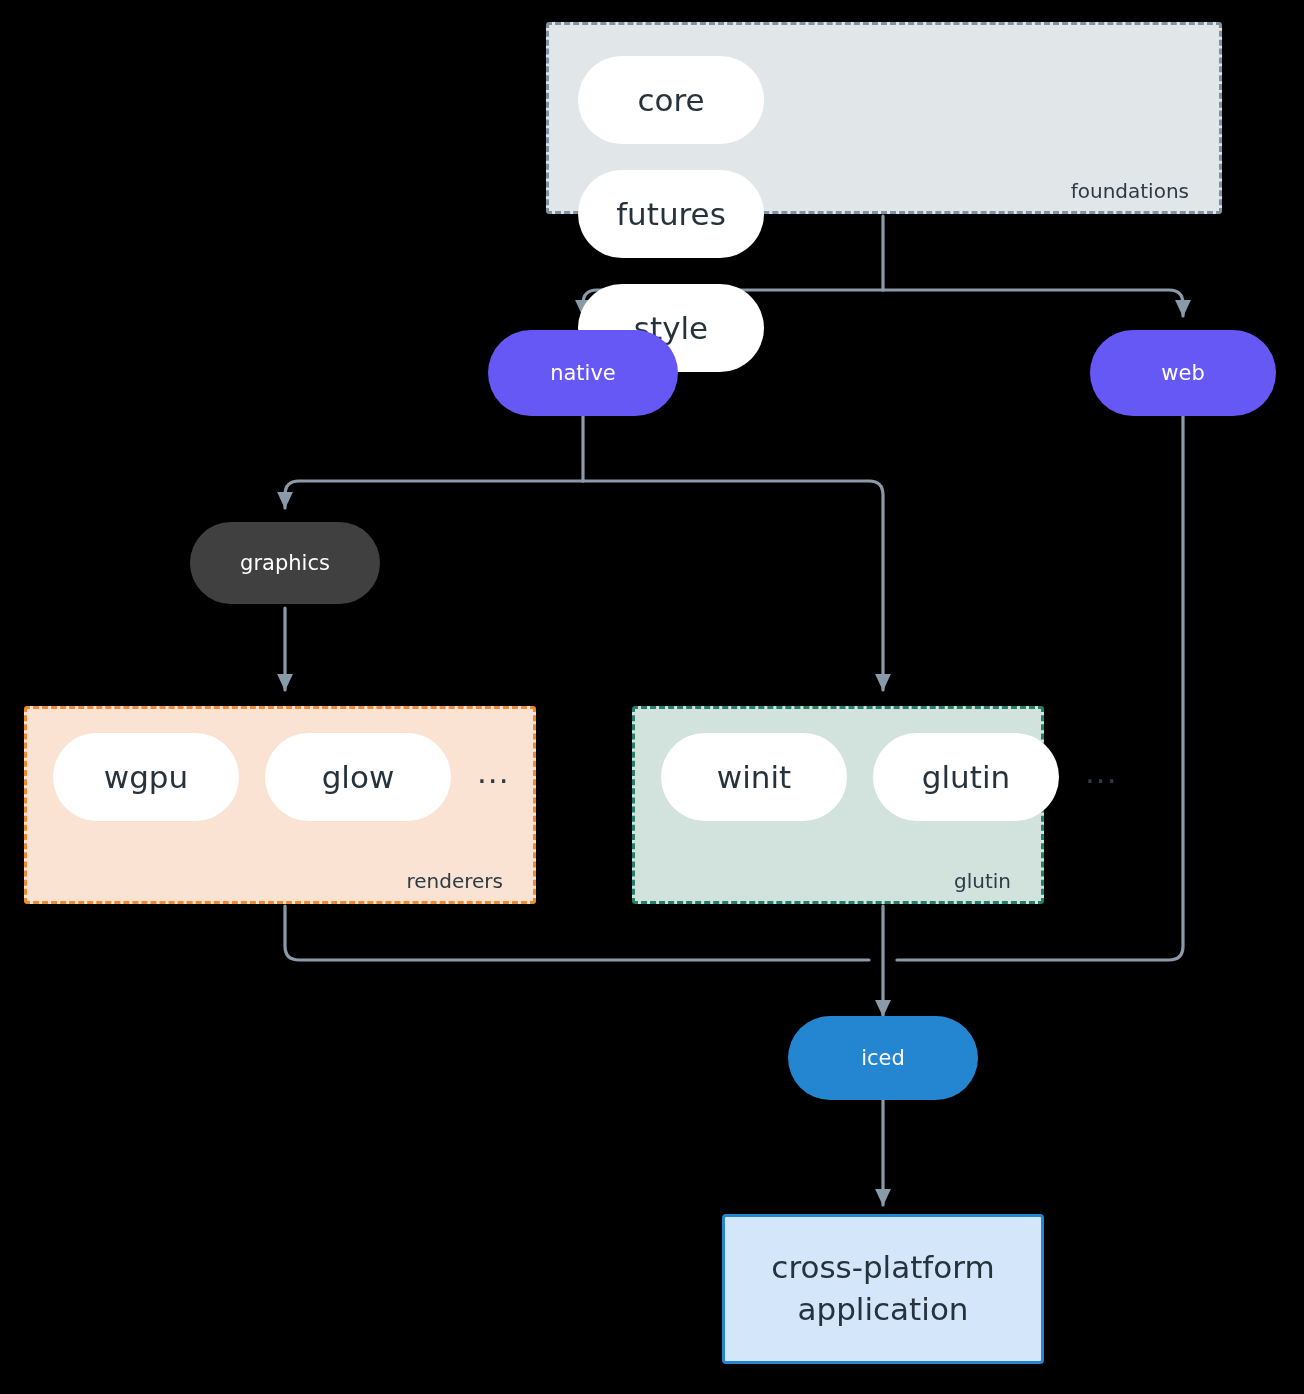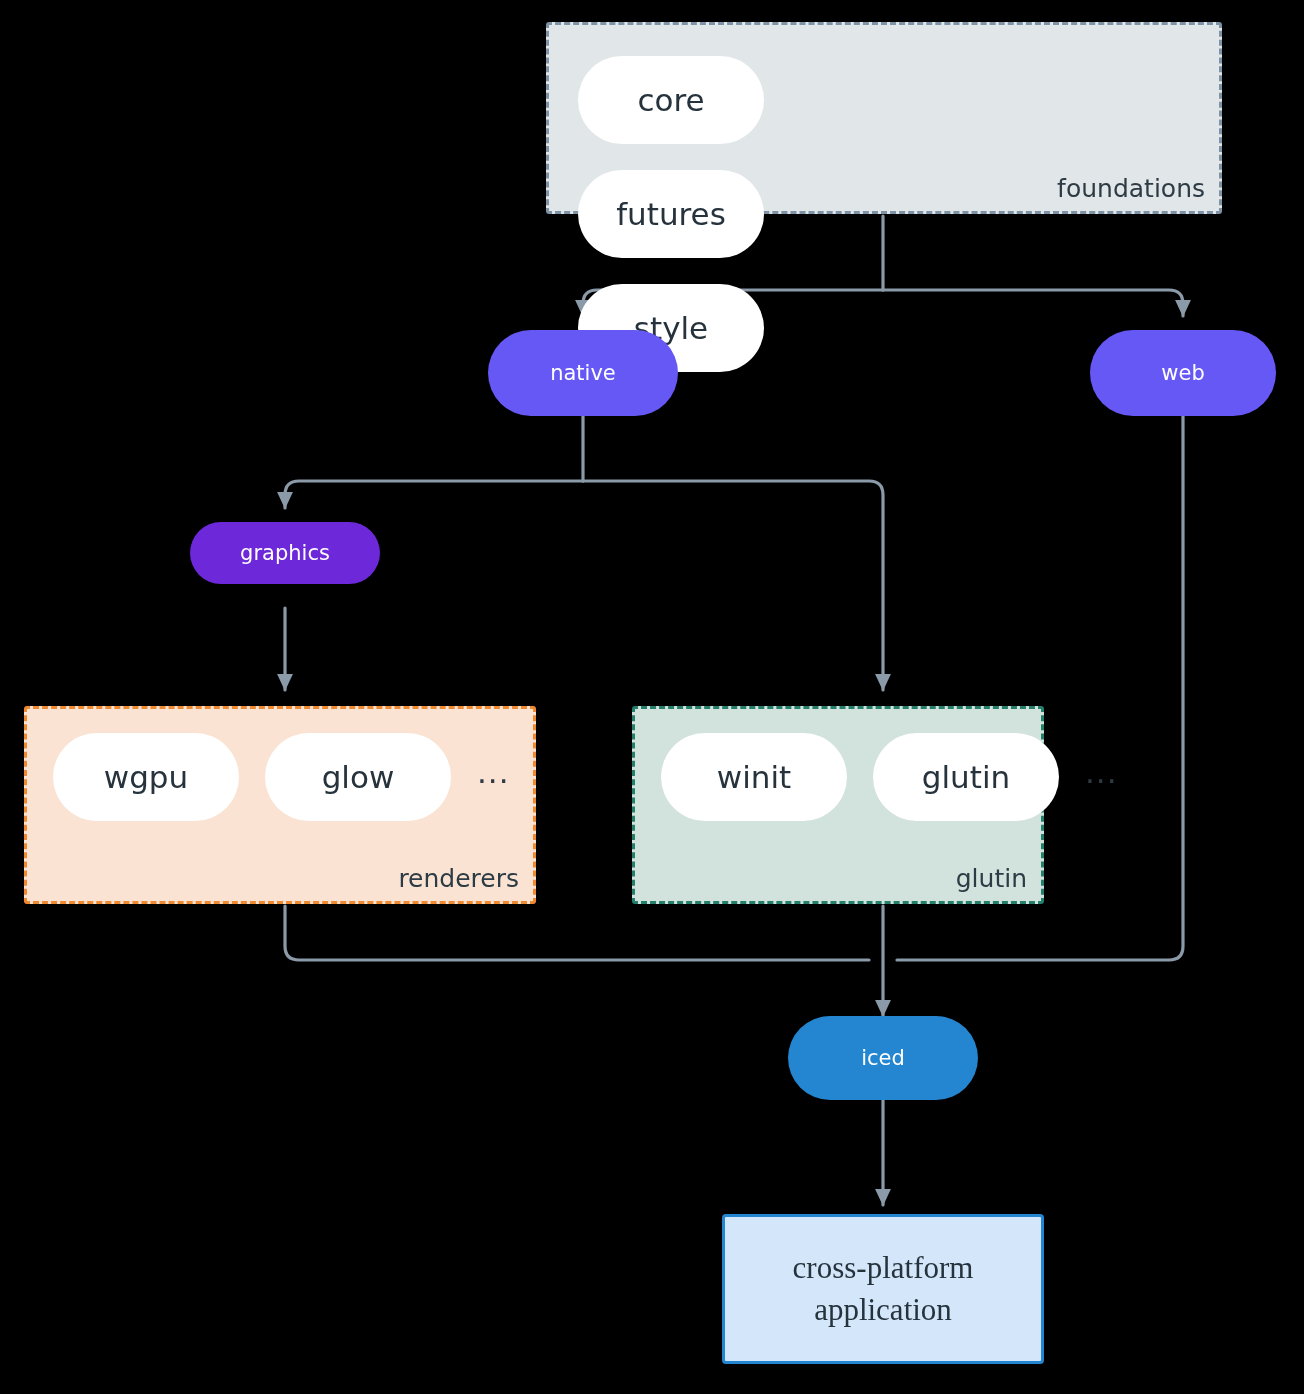--- a/index.html
+++ b/index.html
@@ -24,23 +24,23 @@
   }
   .cluster {
     position: absolute;
     box-sizing: border-box;
     border-style: dashed;
     border-width: 3px;
     border-radius: 3px;
   }
   .cluster-label {
     position: absolute;
-    right: 14px;
+    right: 30px;
     bottom: 8px;
-    font-size: 25px;
+    font-size: 20px;
     color: #2D3B45;
     white-space: nowrap;
   }
   .chips {
     position: absolute;
     left: 0;
     top: 0;
     display: flex;
     align-items: center;
     gap: 26px;
@@ -80,21 +80,20 @@
     box-sizing: border-box;
     display: flex;
     flex-direction: column;
     align-items: center;
     justify-content: center;
     font-size: 31px;
     line-height: 1.35;
     color: #26333D;
     border-radius: 4px;
     text-align: center;
-    font-family: Liberation Serif, serif;
   }
 </style>
 </head>
 <body>
 
 <div id="canvas">
 
   <svg id="edges" viewBox="0 0 1304 1394" xmlns="http://www.w3.org/2000/svg">
     <defs>
       <marker id="arrow" viewBox="0 0 10 10" refX="8.5" refY="5" markerWidth="6" markerHeight="6" orient="auto-start-reverse">
@@ -149,21 +148,21 @@
       <div class="chip">glutin</div>
       <div class="ellipsis">...</div>
     </div>
     <div class="cluster-label">glutin</div>
   </div>
 
   <div class="node" style="left:488px; top:330px; width:190px; height:86px; background:#6558F5;">native</div>
 
   <div class="node" style="left:1090px; top:330px; width:186px; height:86px; background:#6558F5;">web</div>
 
-  <div class="node" style="left:190px; top:522px; width:190px; height:62px; background:#6d28d9;">graphics</div>
+  <div class="node" style="left:190px; top:522px; width:190px; height:82px; background:#404040;">graphics</div>
 
   <div class="node" style="left:788px; top:1016px; width:190px; height:84px; background:#2486D0;">iced</div>
 
   <div class="node-rect" style="left:722px; top:1214px; width:322px; height:150px;
               background:#D4E7FA; border:3px solid #2486D0;">
     <span>cross-platform</span>
     <span>application</span>
   </div>
 
 </div>

